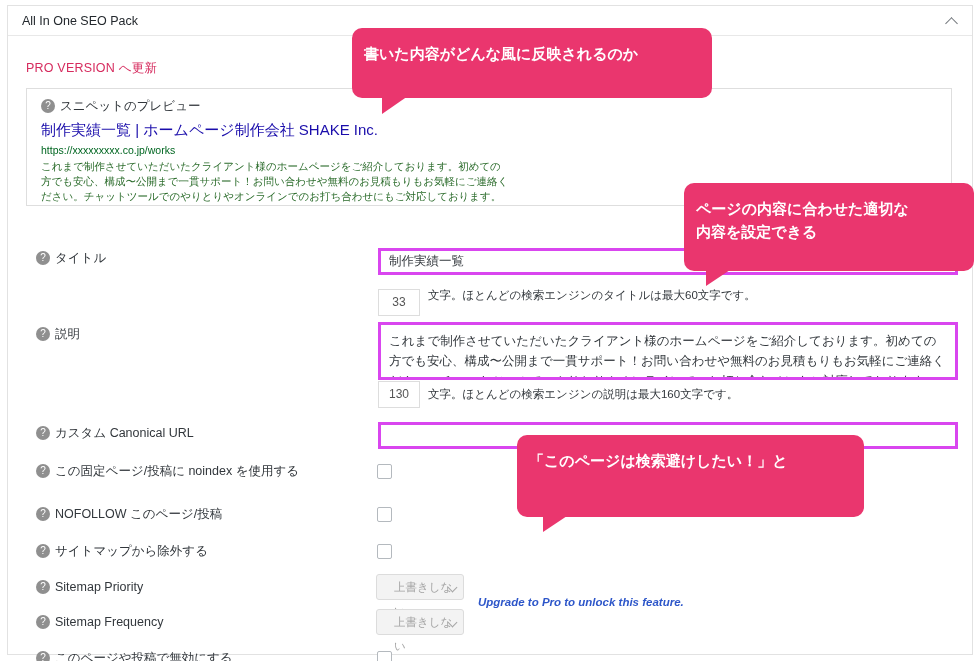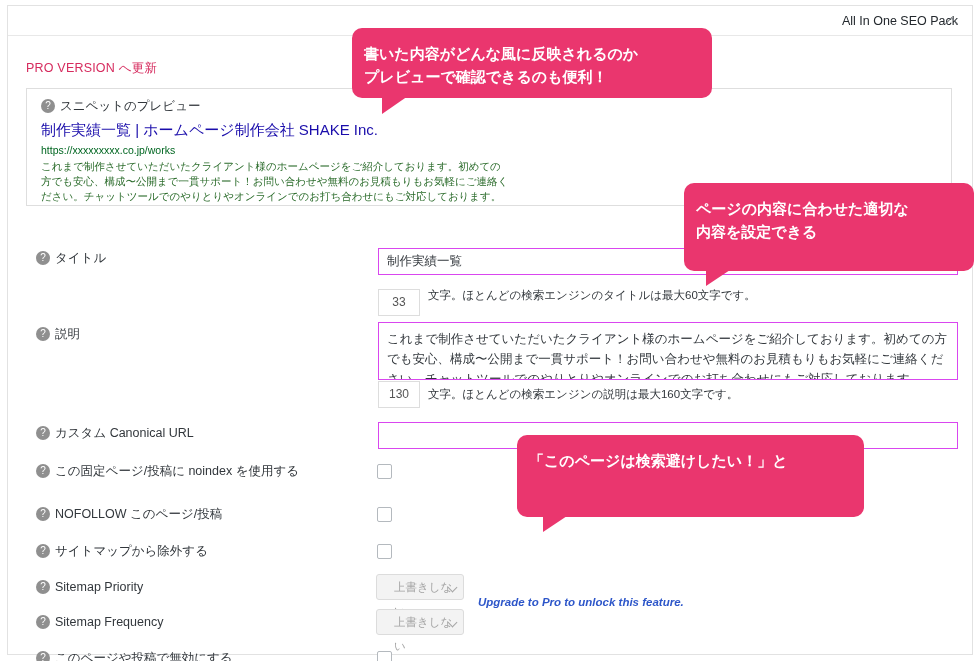--- a/index.html
+++ b/index.html
@@ -26,21 +26,20 @@
     box-sizing: border-box;
   }
   .panel-header {
     position: relative;
     height: 30px;
     border-bottom: 1px solid #e8e8e8;
     display: flex;
     align-items: center;
     padding: 0 14px;
     box-sizing: border-box;
-    justify-content: flex-end;
   }
   .panel-title {
     font-size: 12.5px;
     color: #23282d;
     font-weight: normal;
   }
   .toggle-arrow {
     position: absolute;
     right: 14px;
     top: 9px;
@@ -132,21 +131,21 @@
   }
   .field-label {
     position: absolute;
     font-size: 12.5px;
     color: #32373c;
     line-height: 1.4;
   }
   .text-input {
     position: absolute;
     box-sizing: border-box;
-    border: 1px solid #d946ef;
+    border: 3px solid #d946ef;
     background: #fff;
     font-family: "Liberation Sans", sans-serif;
     font-size: 12.5px;
     color: #32373c;
     padding: 4px 8px;
     border-radius: 0;
   }
   textarea.text-input {
     resize: none;
     line-height: 1.6;
@@ -347,21 +346,20 @@
     <div class="field-label" style="left:28px; top:614px;">
       <span class="qmark">?</span><span>このページや投稿で無効にする</span>
     </div>
     <div class="cb" style="left:369px; top:615px;"></div>
 
   </div>
 </div>
 
 <div class="callout" id="callout-1">
   <div>書いた内容がどんな風に反映されるのか</div>
-  <div>プレビューで確認できるのも便利！</div>
   <span class="tail"></span>
 </div>
 
 <div class="callout" id="callout-2">
   <div>ページの内容に合わせた適切な</div>
   <div>内容を設定できる</div>
   <span class="tail"></span>
 </div>
 
 <div class="callout" id="callout-3">

